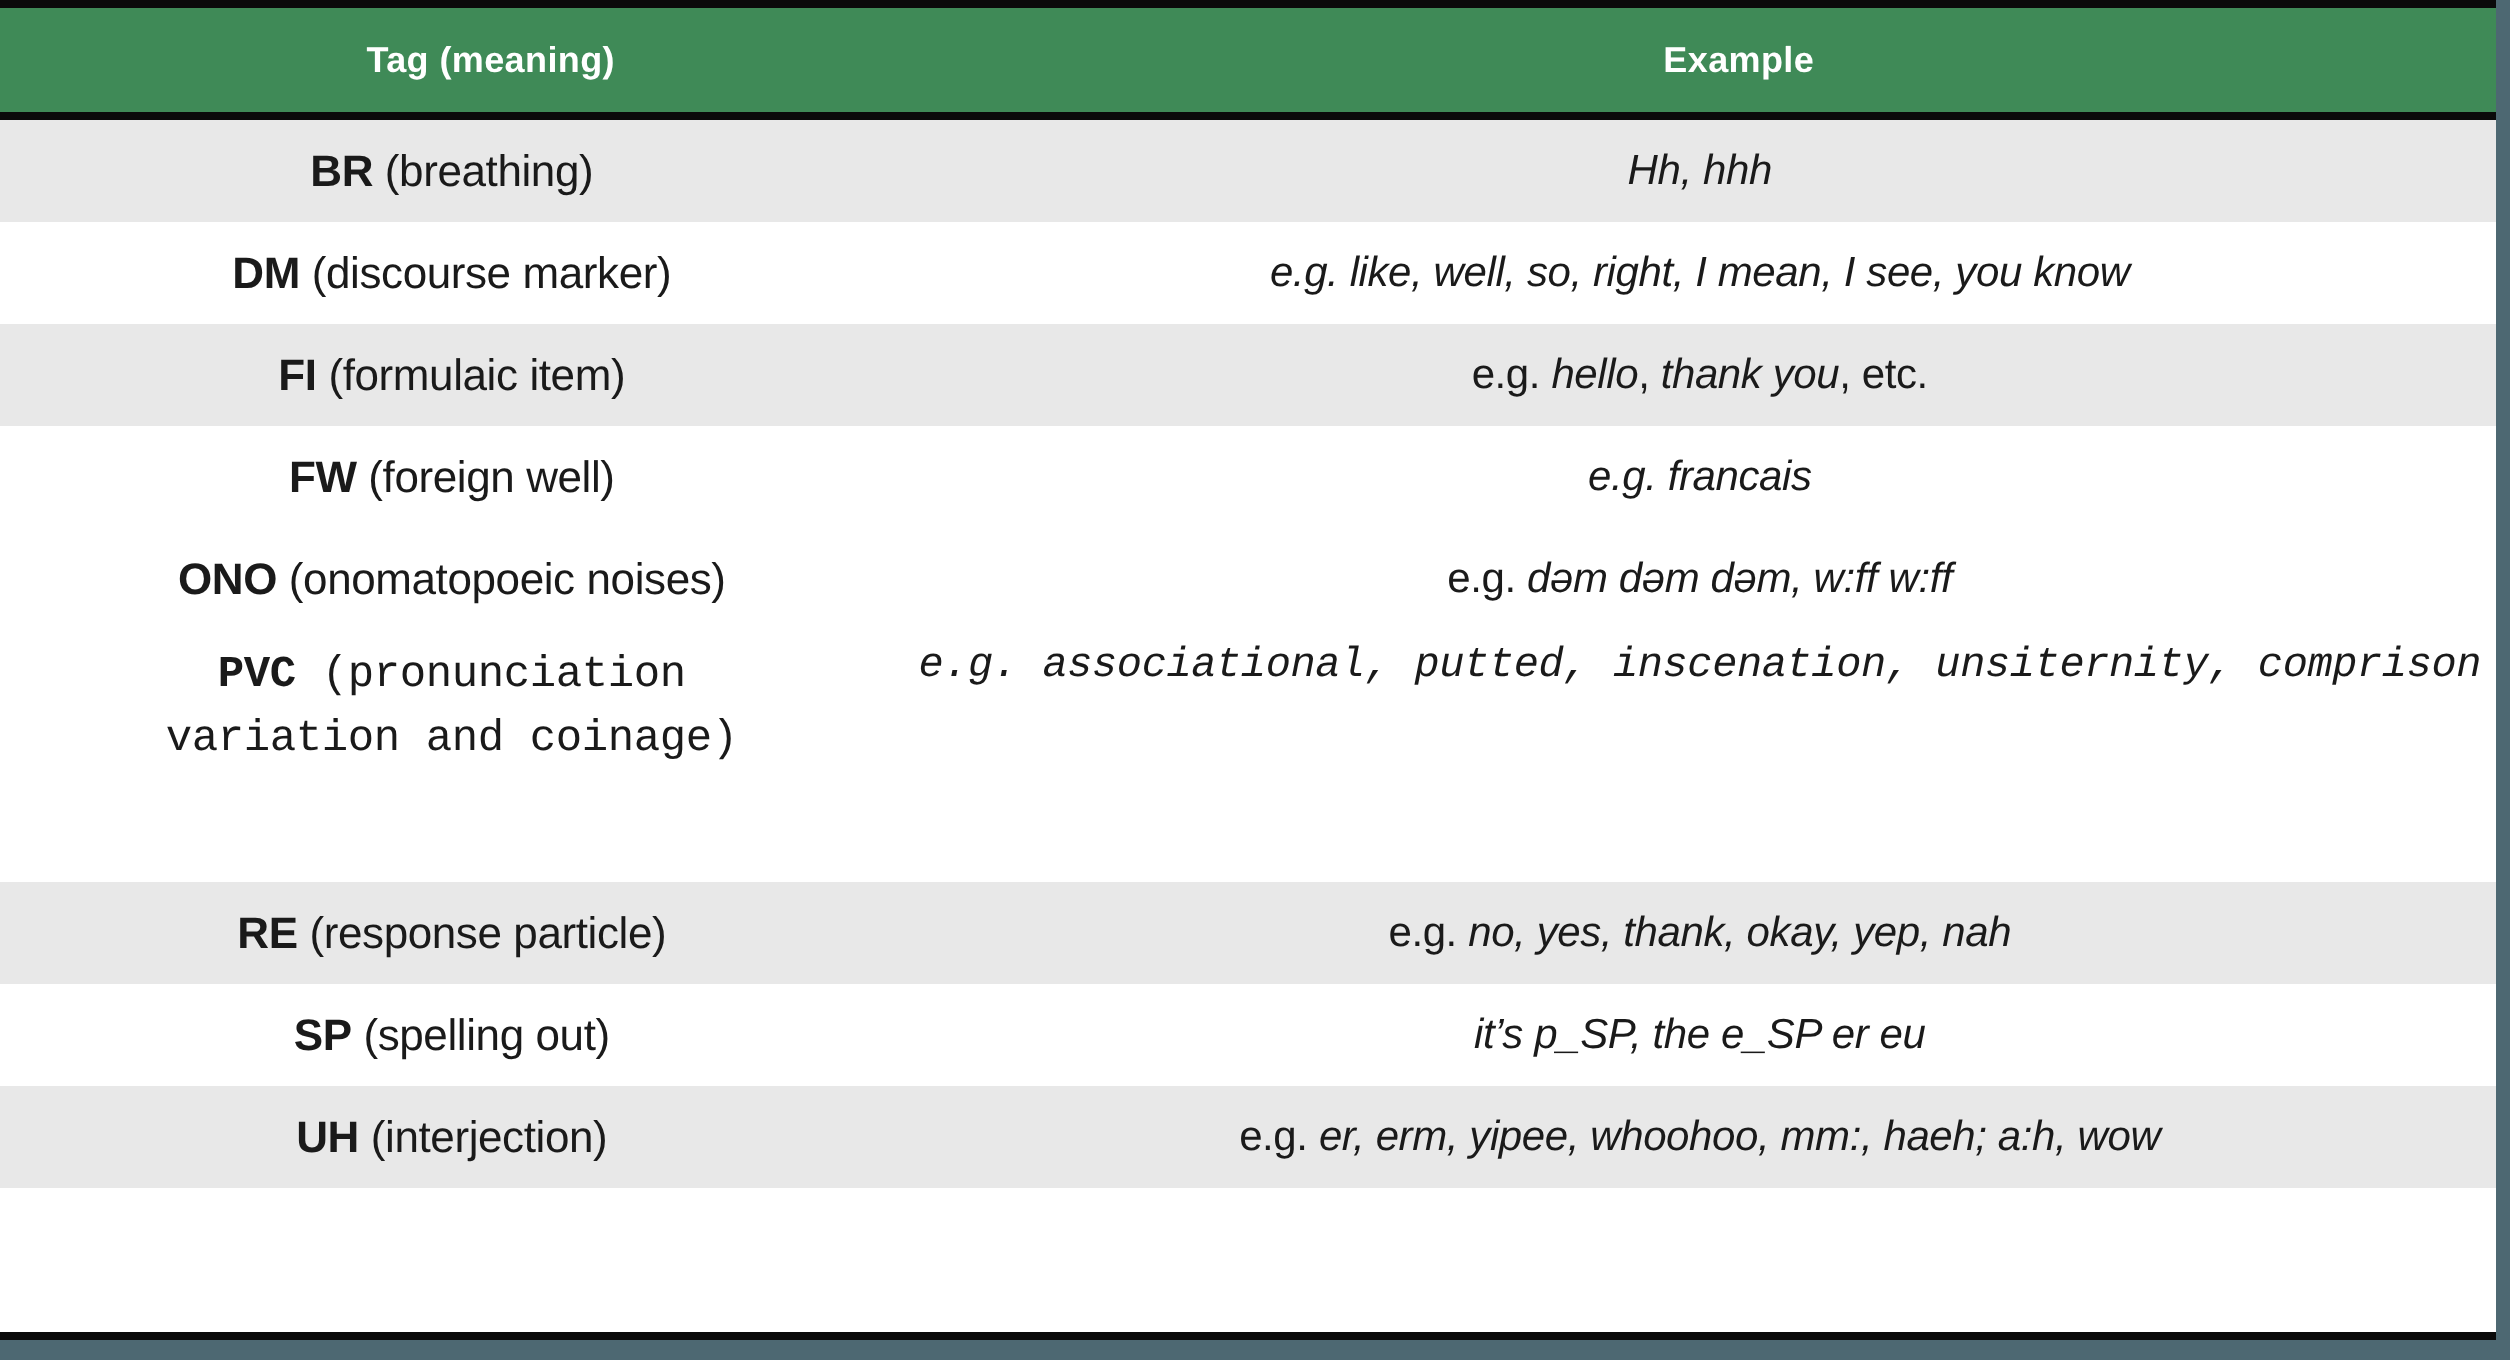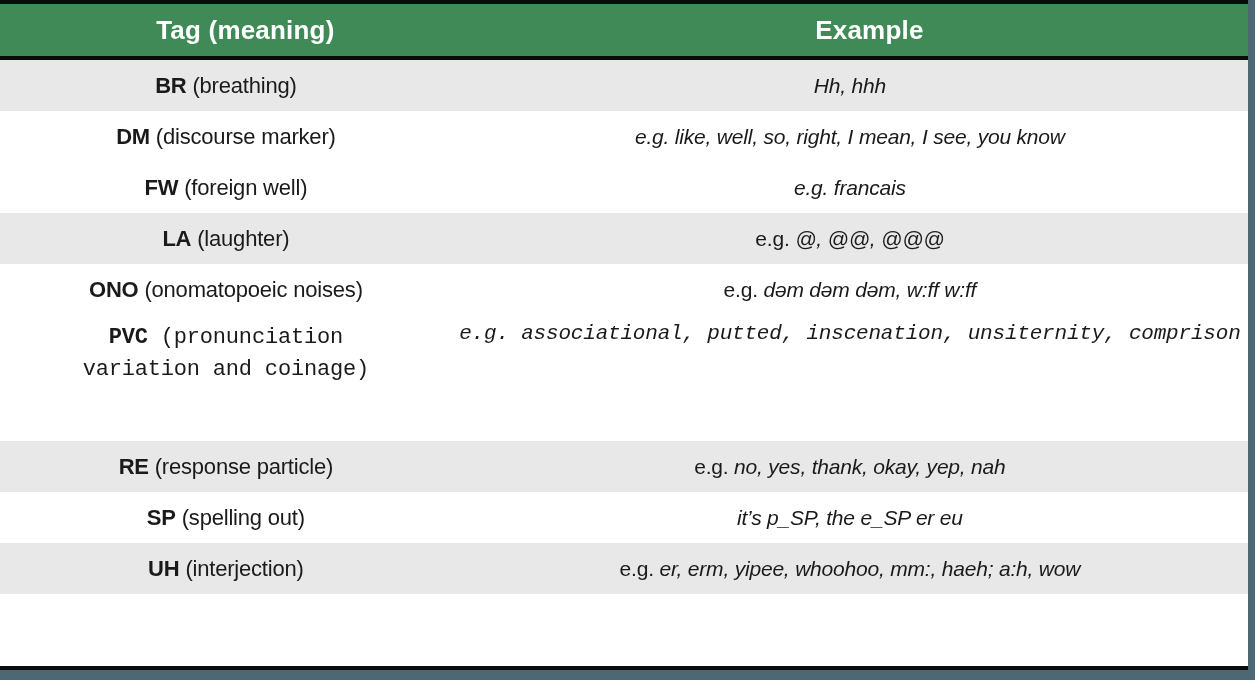--- a/index.html
+++ b/index.html
@@ -25,21 +25,21 @@
     width: 100%;
     border-collapse: collapse;
     table-layout: fixed;
   }
   col.col-tag { width: 36.2%; }
   col.col-example { width: 63.8%; }
   thead th {
     height: 50px;
     background: var(--header-bg, #3f8a57);
     color: var(--header-text, #ffffff);
-    font-size: 26px;
+    font-size: 18px;
     font-weight: 700;
     text-align: center;
     vertical-align: middle;
     border-bottom: 4px solid var(--divider-color, #0a0a0a);
     letter-spacing: 0.2px;
     padding-left: 40px;
   }
   tbody td {
     height: 49px;
     text-align: center;
@@ -84,27 +84,27 @@
       </thead>
       <tbody>
           <tr class="alt">
             <td class="tag-cell"><span class="meaning-wrap"><span class="tag-code">BR</span><span> (breathing)</span></span></td>
             <td class="example-cell"><span class="seg-italic">Hh, hhh</span></td>
           </tr>
           <tr>
             <td class="tag-cell"><span class="meaning-wrap"><span class="tag-code">DM</span><span> (discourse marker)</span></span></td>
             <td class="example-cell"><span class="seg-italic">e.g. like, well, so, right, I mean, I see, you know</span></td>
           </tr>
+          <tr class="alt">
+            <td class="tag-cell"><span class="meaning-wrap"><span class="tag-code">FI</span><span> (formulaic item)</span></span></td>
+            <td class="example-cell"><span class="seg-roman">e.g. </span><span class="seg-italic">hello</span><span class="seg-roman">, </span><span class="seg-italic">thank you</span><span class="seg-roman">, etc.</span></td>
+          </tr>
           <tr>
             <td class="tag-cell"><span class="meaning-wrap"><span class="tag-code">FW</span><span> (foreign well)</span></span></td>
             <td class="example-cell"><span class="seg-italic">e.g. francais</span></td>
-          </tr>
-          <tr class="alt">
-            <td class="tag-cell"><span class="meaning-wrap"><span class="tag-code">LA</span><span> (laughter)</span></span></td>
-            <td class="example-cell"><span class="seg-roman">e.g. </span><span class="seg-italic">@, @@, @@@</span></td>
           </tr>
           <tr>
             <td class="tag-cell"><span class="meaning-wrap"><span class="tag-code">ONO</span><span> (onomatopoeic noises)</span></span></td>
             <td class="example-cell"><span class="seg-roman">e.g. </span><span class="seg-italic">dəm dəm dəm, w:ff w:ff</span></td>
           </tr>
           <tr class="tall">
             <td class="tag-cell"><span class="meaning-wrap"><span class="tag-code">PVC</span><span> (pronunciation variation and coinage)</span></span></td>
             <td class="example-cell"><span class="seg-italic">e.g. associational, putted, inscenation, unsiternity, comprison</span></td>
           </tr>
           <tr class="alt">

